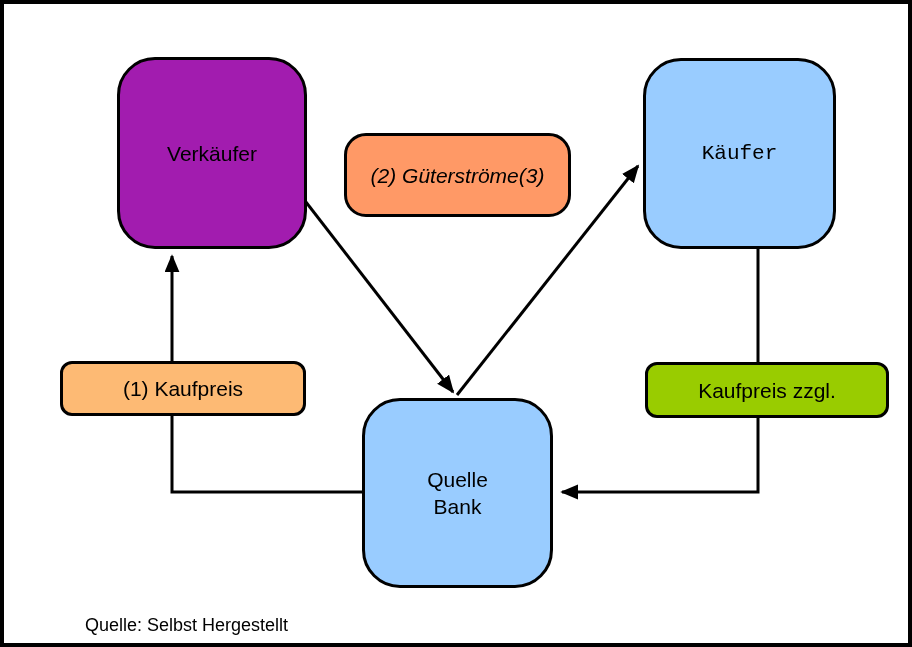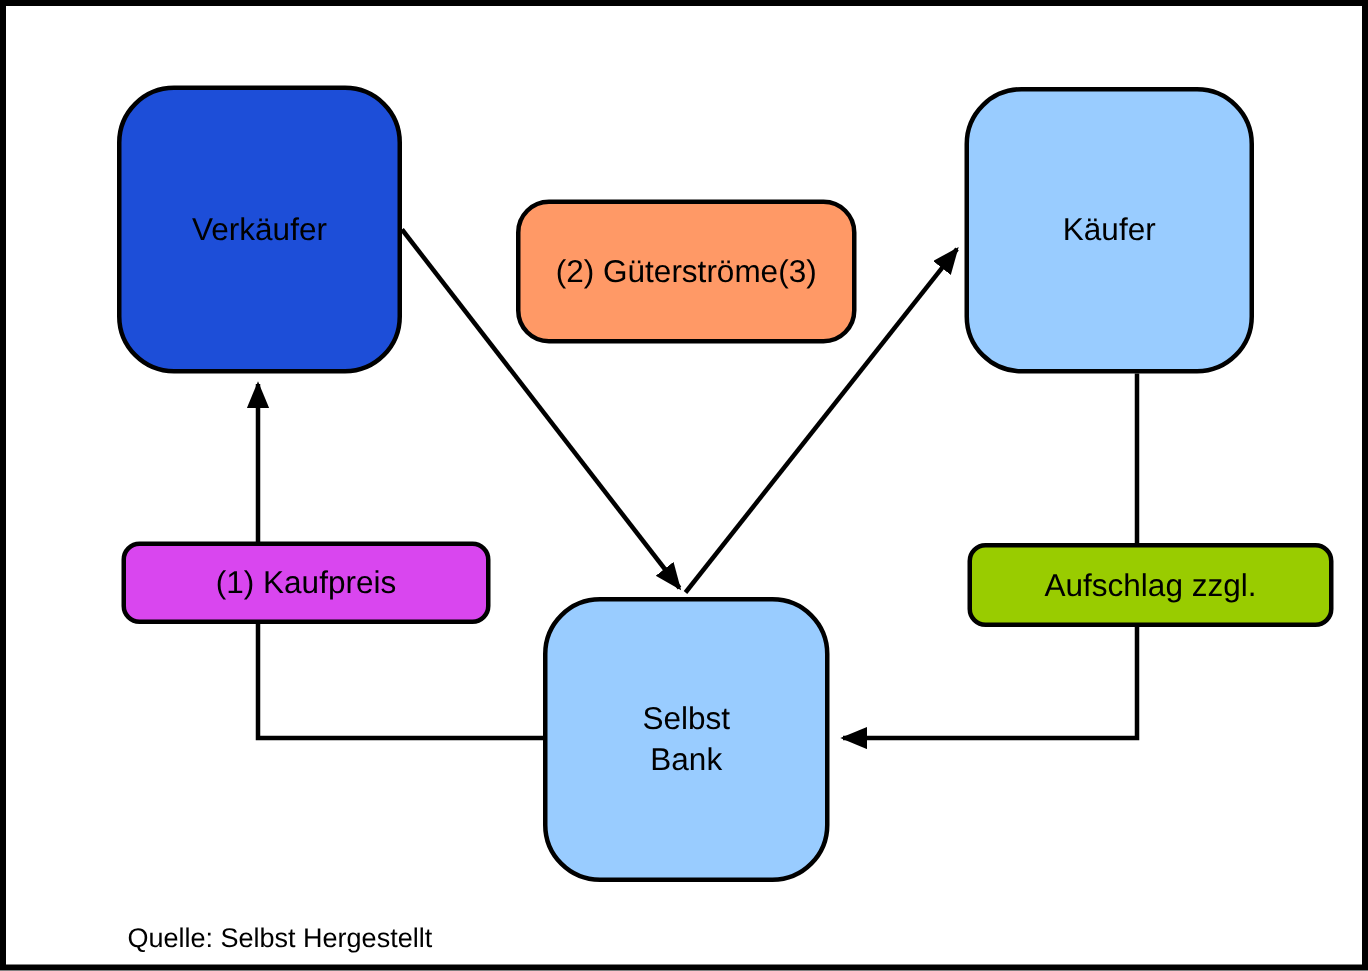--- a/index.html
+++ b/index.html
@@ -50,23 +50,23 @@
     display: flex;
     flex-direction: column;
     align-items: center;
     justify-content: center;
     text-align: center;
     font-size: 21px;
     line-height: 27px;
     z-index: 2;
   }
   #node-verkaeufer { left: 78px;  top: 57px;  width: 190px; height: 192px; }
-  #node-kaeufer    { left: 643px; top: 58px;  width: 193px; height: 191px; }
+  #node-kaeufer    { left: 643px; top: 58px;  width: 193px; height: 191px; font-family: Liberation Mono, monospace; }
   #node-bank       { left: 362px; top: 398px; width: 191px; height: 190px; }
-  #pill-gueter     { left: 344px; top: 133px; width: 227px; height: 96px;  border-radius: 22px; background: #FF9966; }
+  #pill-gueter     { left: 344px; top: 133px; width: 227px; height: 84px;  border-radius: 22px; background: #FF9966; font-style: italic; }
   #pill-kaufpreis  { left: 60px;  top: 361px; width: 246px; height: 55px;  border-radius: 12px; }
   #pill-aufschlag  { left: 645px; top: 362px; width: 244px; height: 56px;  border-radius: 12px; }
   .source-note {
     position: absolute;
     left: 85px;
     top: 615px;
     font-size: 18px;
     line-height: 20px;
     z-index: 2;
   }
@@ -85,40 +85,40 @@
 
   <line x1="268" y1="153" x2="453" y2="392" stroke="#000000" stroke-width="3" marker-end="url(#arrow)"></line>
 
   <line x1="457" y1="395" x2="638" y2="166" stroke="#000000" stroke-width="3" marker-end="url(#arrow)"></line>
 
   <polyline points="364,492 172,492 172,256" fill="none" stroke="#000000" stroke-width="3" marker-end="url(#arrow)"></polyline>
 
   <polyline points="758,249 758,492 562,492" fill="none" stroke="#000000" stroke-width="3" marker-end="url(#arrow)"></polyline>
 </svg>
 
-<div class="node" id="node-verkaeufer" style="background-color: #1d4ed8;">
+<div class="node" id="node-verkaeufer" style="background-color: #a21caf; margin-left: 39px;">
   <span>Verkäufer</span>
 </div>
 
 <div class="node" id="node-kaeufer" style="background-color: rgb(153, 204, 255);">
   <span>Käufer</span>
 </div>
 
 <div class="node" id="node-bank" style="background-color: rgb(153, 204, 255);">
   <span>
-    <span style="display:block">Selbst</span>
+    <span style="display:block">Quelle</span>
     <span style="display:block">Bank</span>
   </span>
 </div>
 
 <div class="pill" id="pill-gueter" style="background-color: rgb(255, 153, 102);">
   <span>(2) Güterströme(3)</span>
 </div>
 
-<div class="pill" id="pill-kaufpreis" style="background-color: #d946ef; margin-left: 21px;">
+<div class="pill" id="pill-kaufpreis" style="background-color: #fdba74;">
   <span>(1) Kaufpreis</span>
 </div>
 
 <div class="pill" id="pill-aufschlag" style="background-color: rgb(153, 204, 0);">
-  <span style="display:block">Aufschlag zzgl.</span>
+  <span style="display:block">Kaufpreis zzgl.</span>
 </div>
 
 <div class="source-note">Quelle: Selbst Hergestellt</div>
 
 </body></html>

